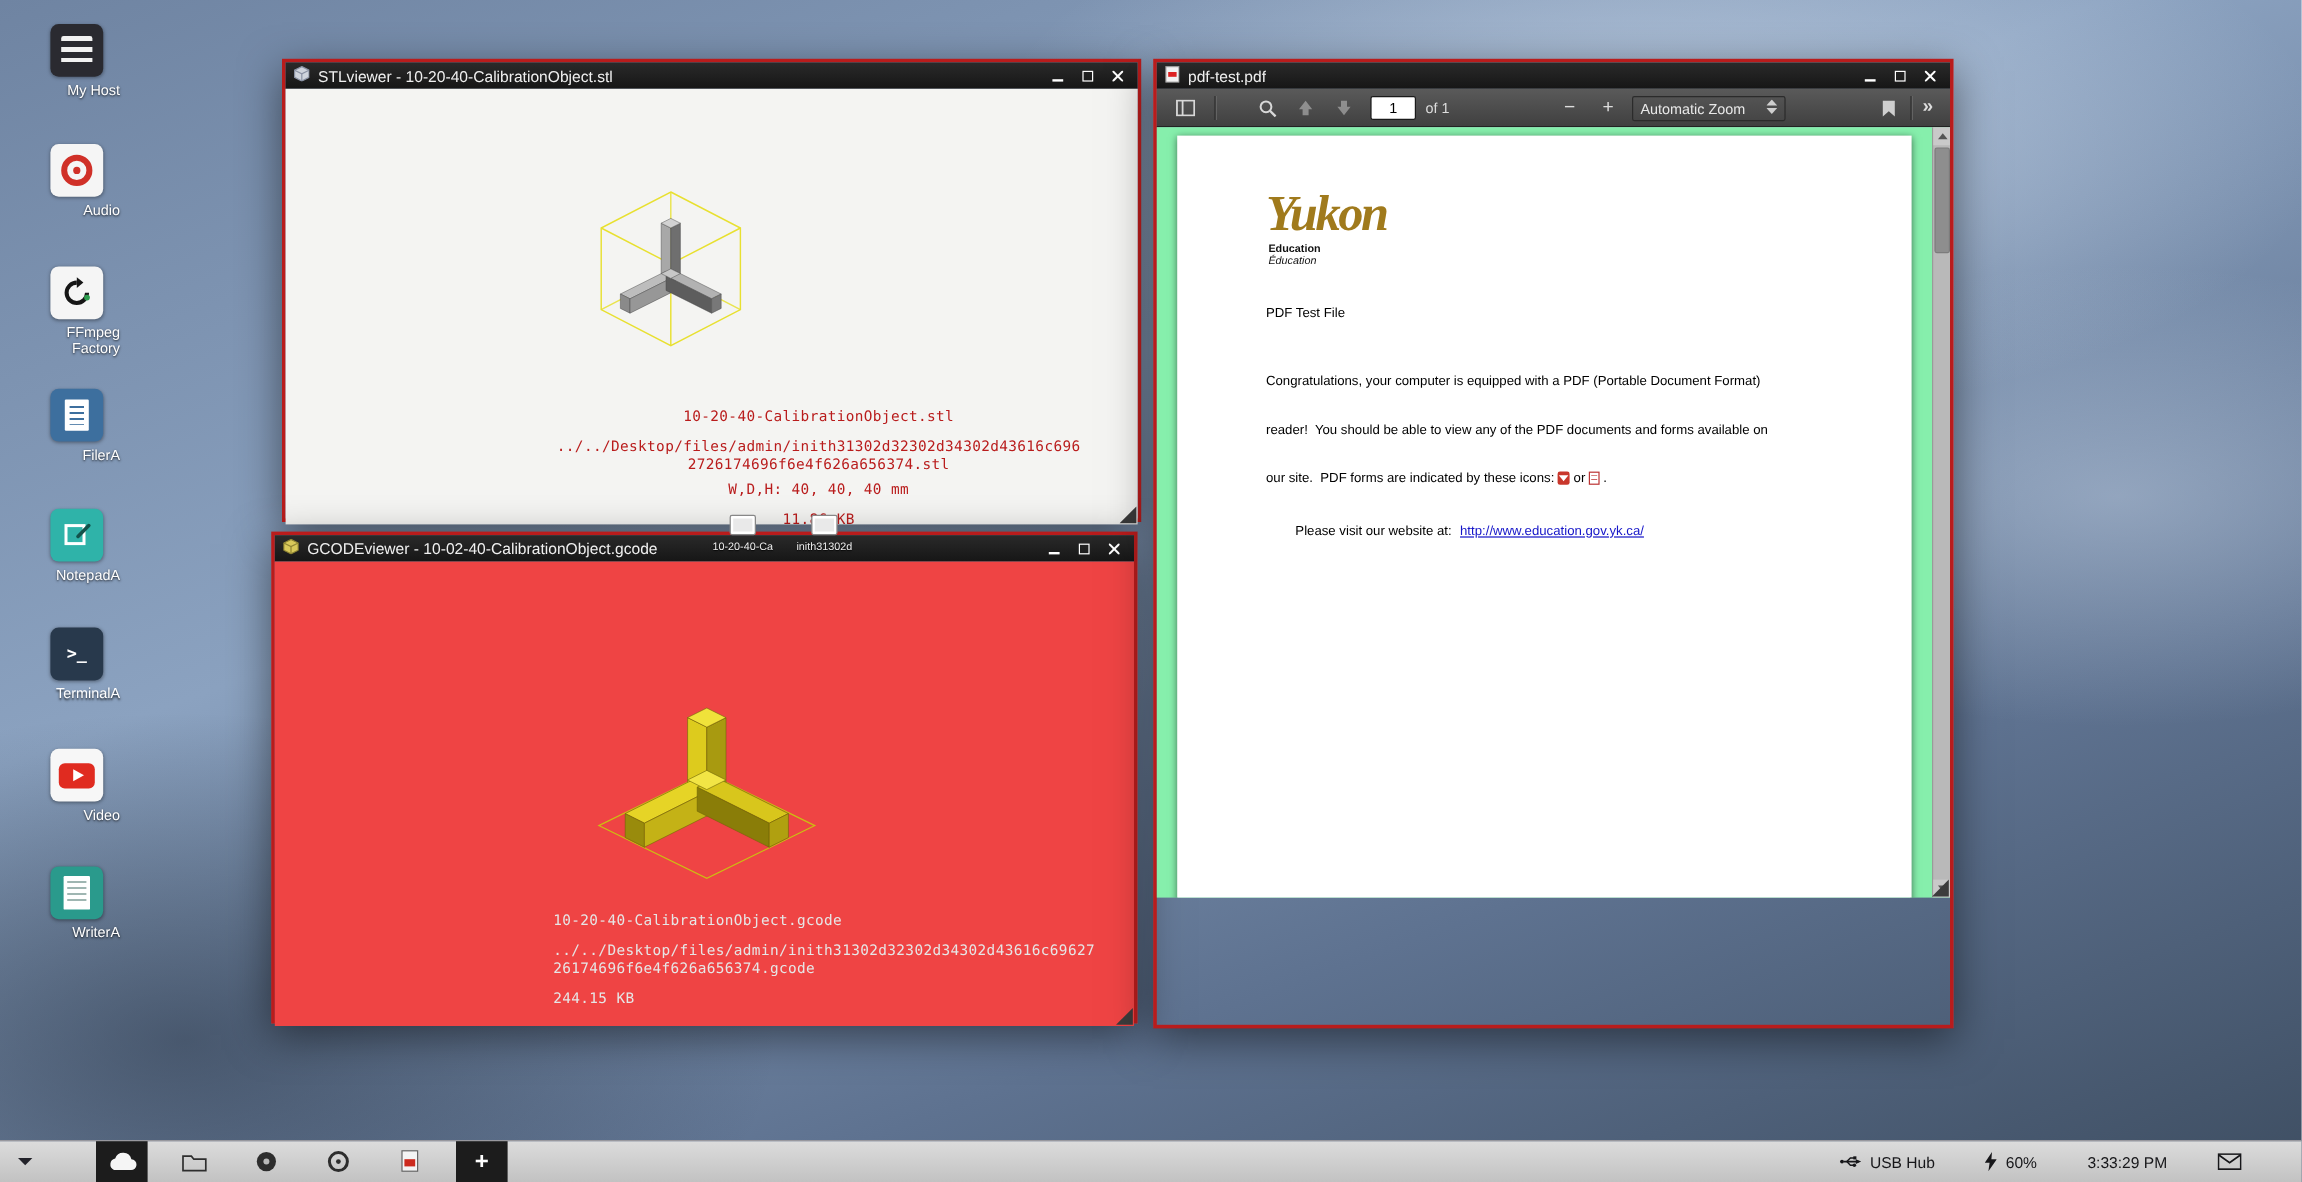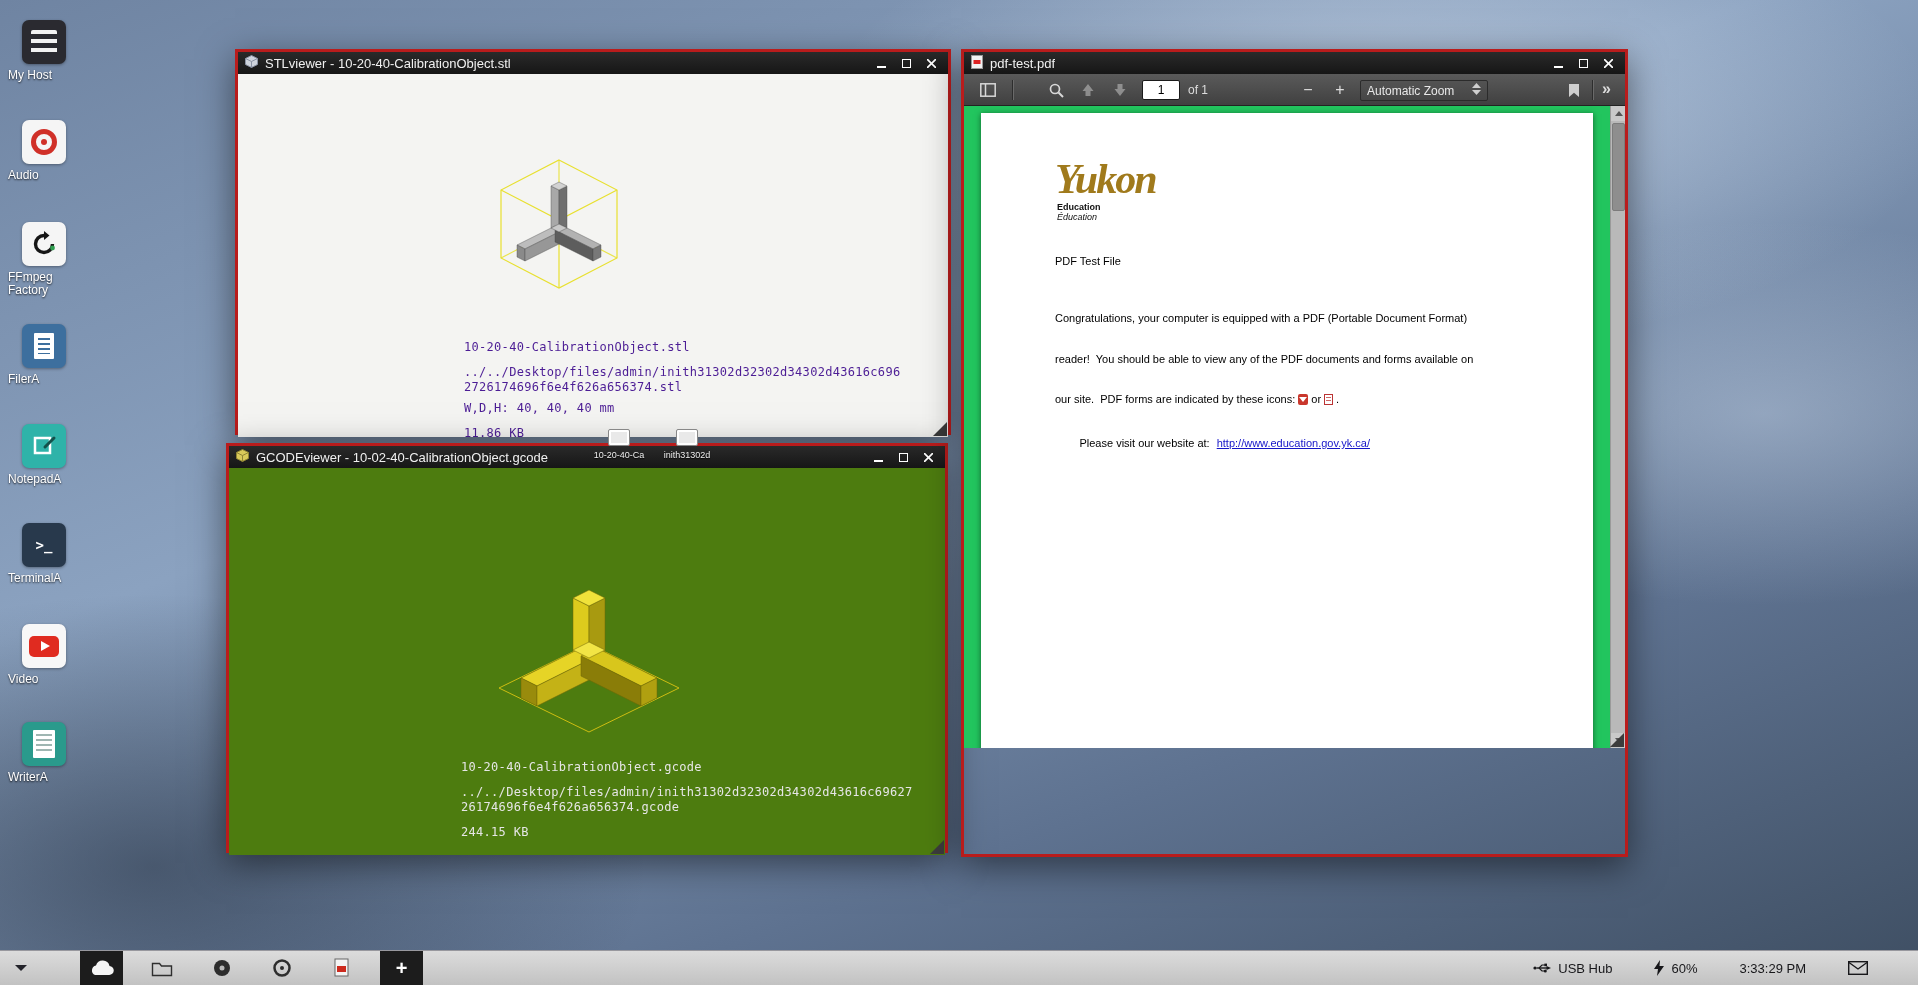--- a/index.html
+++ b/index.html
@@ -9,21 +9,21 @@
     font-family: "Liberation Sans", sans-serif;
     background:
       radial-gradient(900px 380px at 72% 12%, rgba(218,230,244,0.55), transparent 62%),
       radial-gradient(700px 320px at 92% 42%, rgba(196,211,230,0.45), transparent 60%),
       radial-gradient(760px 420px at 8% 88%, rgba(28,38,52,0.5), transparent 65%),
       radial-gradient(500px 260px at 35% 55%, rgba(255,255,255,0.12), transparent 60%),
       linear-gradient(160deg, #6f84a2 0%, #8ba2c0 38%, #5e7290 72%, #3e4e62 100%);
   }
 
   
-  .desk-icon { position:absolute; left:8px; width:72px; text-align:left; z-index:1; }
+  .desk-icon { position:absolute; left:28px; width:72px; text-align:right; z-index:1; }
   .di-tile { width:44px; height:44px; margin:0 auto; border-radius:7px; display:flex;
              align-items:center; justify-content:center; box-shadow:0 1px 3px rgba(0,0,0,.35); }
   .di-label { margin-top:5px; color:#fff; font-size:12px; line-height:13px;
               text-shadow:0 1px 2px rgba(0,0,0,.85); }
   .t-host { background:#2a2a30; }
   .host-lines { width:26px; height:25px; border-radius:2px;
     background:repeating-linear-gradient(180deg,#f2f2f2 0 4px, transparent 4px 9px); }
   .t-audio { background:#f5f5f5; }
   .audio-ring { width:26px; height:26px; border:5px solid #d03028; border-radius:50%;
     display:flex; align-items:center; justify-content:center; }
@@ -59,24 +59,24 @@
     display:flex; align-items:center; padding:0 7px; gap:7px; font-size:13px; }
   .tb-title { flex:0 1 auto; white-space:nowrap; overflow:hidden; }
   .tb-controls { margin-left:auto; display:flex; align-items:center; }
   .wbtn { width:19px; height:16px; display:flex; align-items:center; justify-content:center; margin-left:6px; }
   .ic-min { width:9px; border-bottom:2px solid #fff; margin-top:7px; }
   .ic-max { width:9px; height:9px; border:1.5px solid #fff; }
   .resize-grip { position:absolute; right:1px; bottom:1px; width:0; height:0;
     border-left:14px solid transparent; border-bottom:14px solid #3c3c3c; }
 
   .stl-content { position:relative; width:100%; height:363px; background:#f4f4f2; overflow:hidden; }
-  .gcode-content { position:relative; width:100%; height:387px; background:#4d7c0f; overflow:hidden; }
+  .gcode-content { position:relative; width:100%; height:387px; background:#ef4444; overflow:hidden; }
   .file-info { position:absolute; font-family:"DejaVu Sans Mono", monospace;
     font-size:12px; line-height:15px; letter-spacing:.3px; }
-  .stl-info { left:226px; top:266px; color:#4c1d95; }
+  .stl-info { left:226px; top:266px; color:#b91c1c;text-align:center; }
   .gcode-info { left:232px; top:292px; color:#e6e6e6; }
   .fi-name { margin-bottom:10px; }
   .fi-dims { margin-top:6px; }
   .fi-size { margin-top:10px; }
   .viewport-svg { position:absolute; }
 
   
   .pdf-toolbar { position:relative; height:32px; background:linear-gradient(#5a5a5a,#404040);
     border-bottom:1px solid #222; }
   .tbi { position:absolute; top:3px; width:28px; height:26px; display:flex; align-items:center;
@@ -86,21 +86,21 @@
     box-shadow:1px 0 0 #6a6a6a; }
   .page-input { position:absolute; top:6px; width:38px; height:20px; background:#fff;
     border:1px solid #1a1a1a; border-radius:2px; font-size:12px; text-align:center;
     font-family:"Liberation Sans", sans-serif; }
   .tb-text { position:absolute; top:9px; color:#ddd; font-size:12px; }
   .zoom-select { position:absolute; top:6px; width:128px; height:21px;
     background:linear-gradient(#535353,#464646); border:1px solid #2b2b2b; border-radius:2px;
     color:#e8e8e8; font-size:12px; display:flex; align-items:center; padding:0 6px;
     justify-content:space-between; }
   .tb-overflow { position:absolute; top:6px; color:#ddd; font-size:16px; font-weight:bold; }
-  .pdf-content { position:relative; width:100%; height:642px; background:#22c55e; overflow:hidden; }
+  .pdf-content { position:relative; width:100%; height:642px; background:#86efac; overflow:hidden; }
   .pdf-page { position:absolute; left:17px; top:7px; width:612px; height:744px; background:#fff;
     box-shadow:0 1px 6px rgba(0,0,0,.5); }
   .pdf-scrollbar { position:absolute; top:0; right:0; bottom:0; width:15px; background:#b9b9b9;
     border-left:1px solid #9a9a9a; }
   .sb-up,.sb-down { position:absolute; left:0; width:15px; height:15px; background:#c9c9c9;
     display:flex; align-items:center; justify-content:center; }
   .sb-down { bottom:0; }
   .sb-up-tri { width:0; height:0; border-left:4px solid transparent; border-right:4px solid transparent;
     border-bottom:5px solid #555; }
   .sb-down-tri { width:0; height:0; border-left:4px solid transparent; border-right:4px solid transparent;

